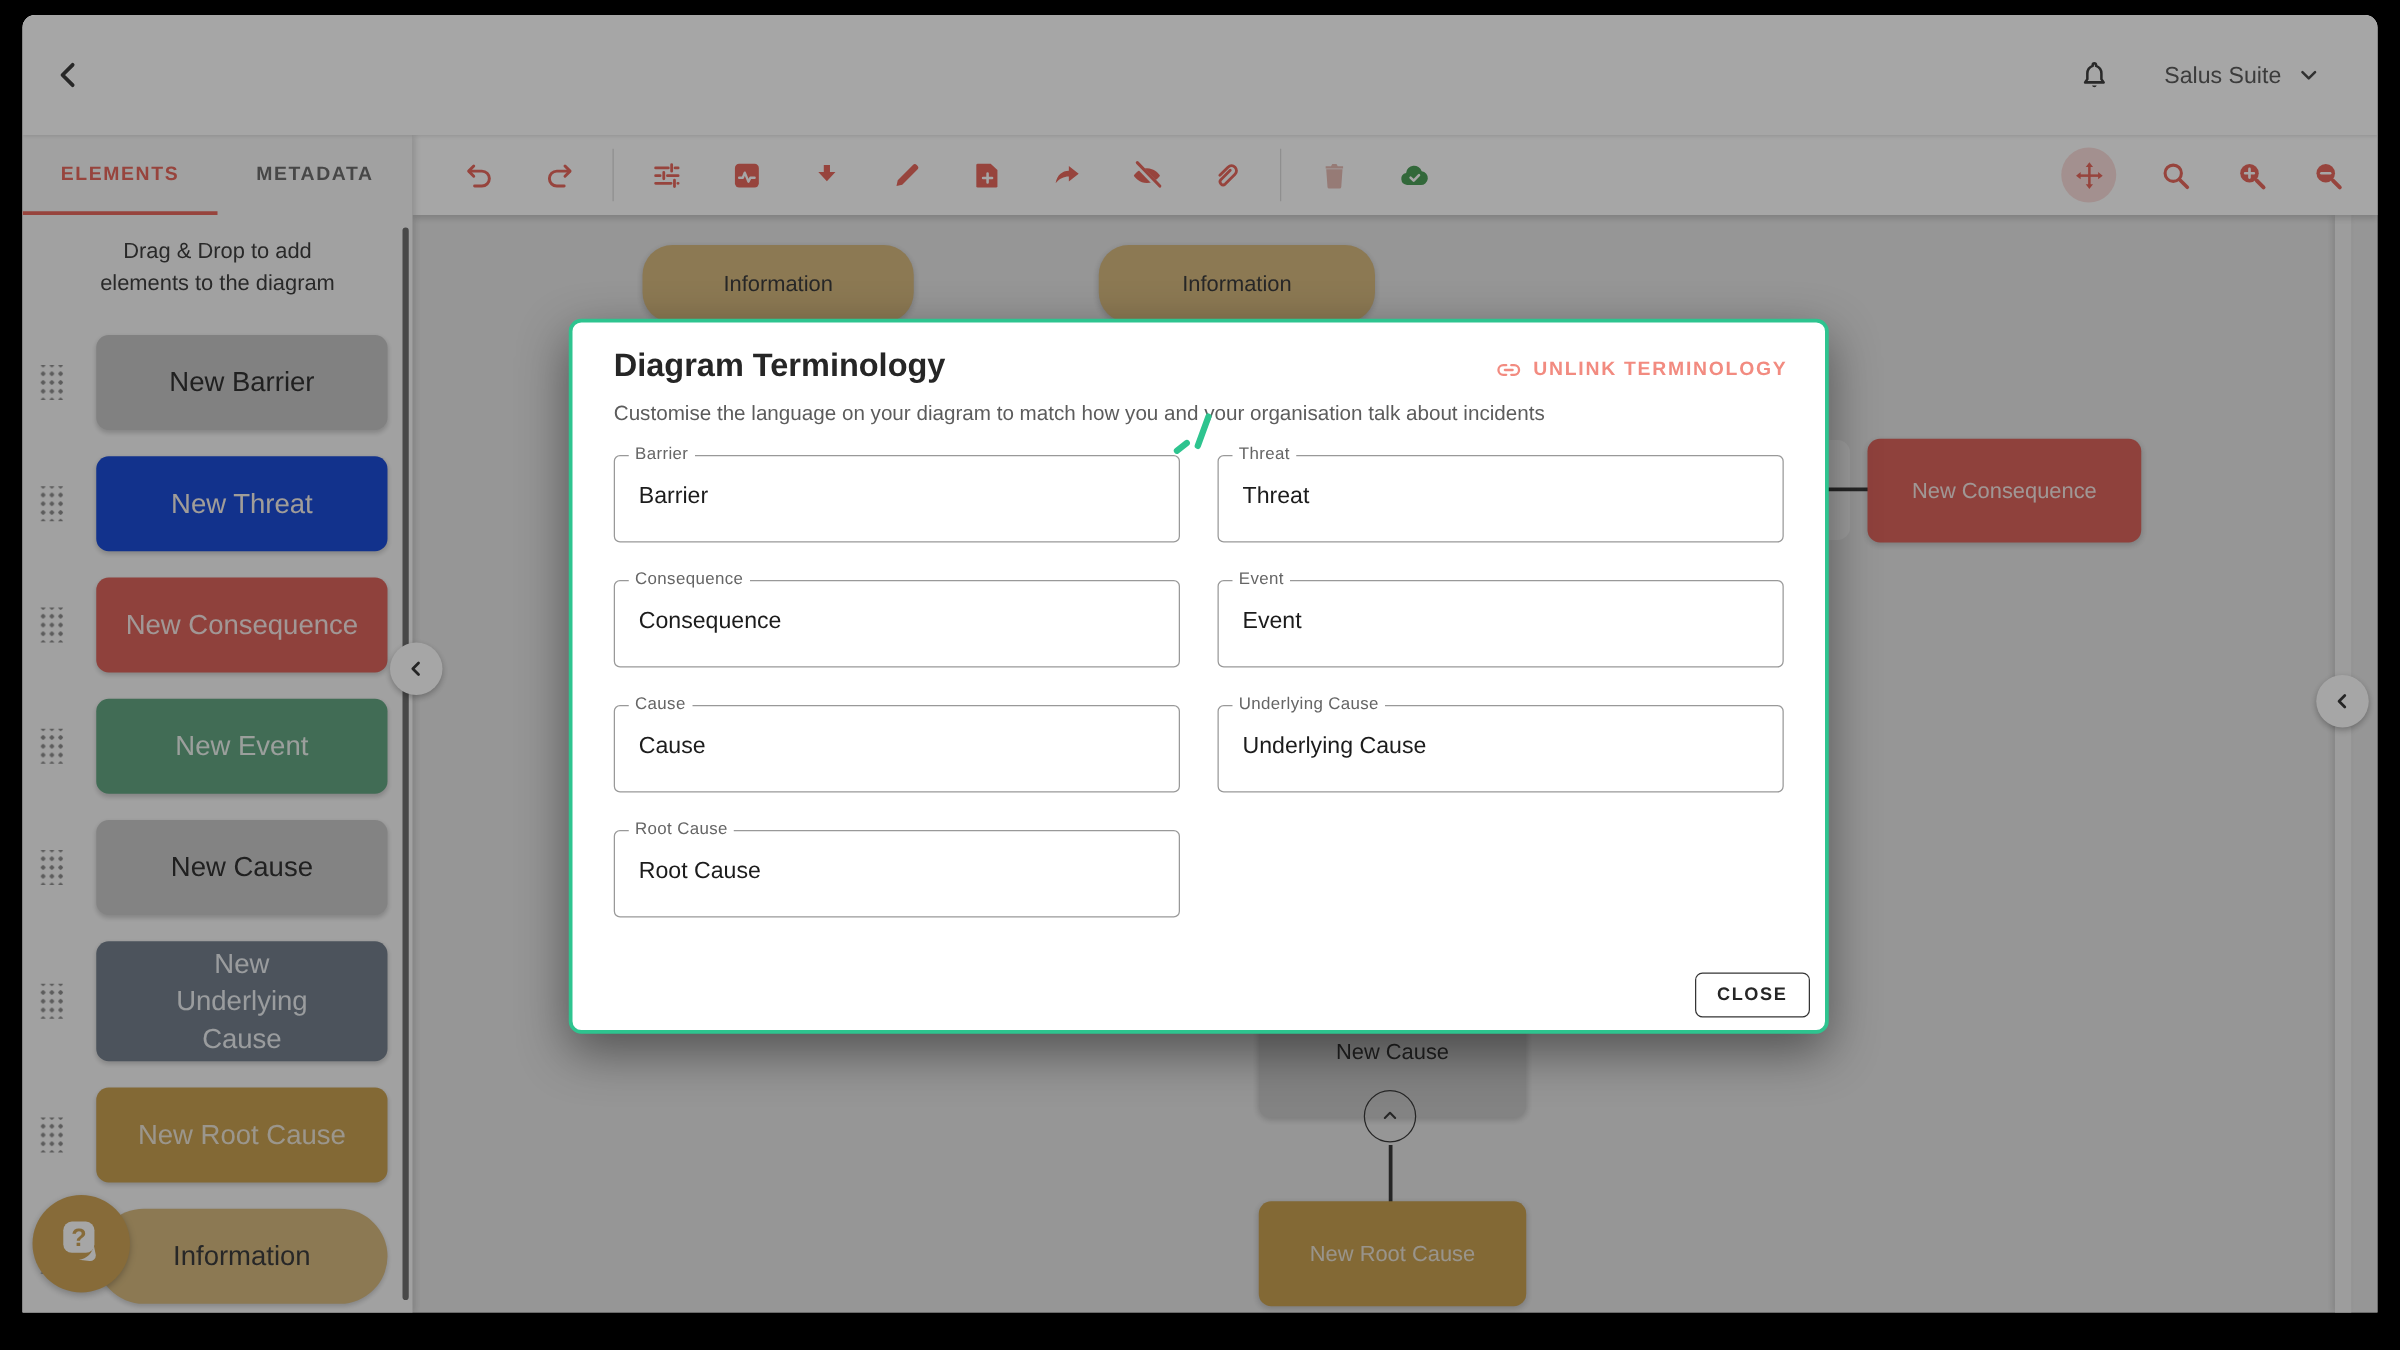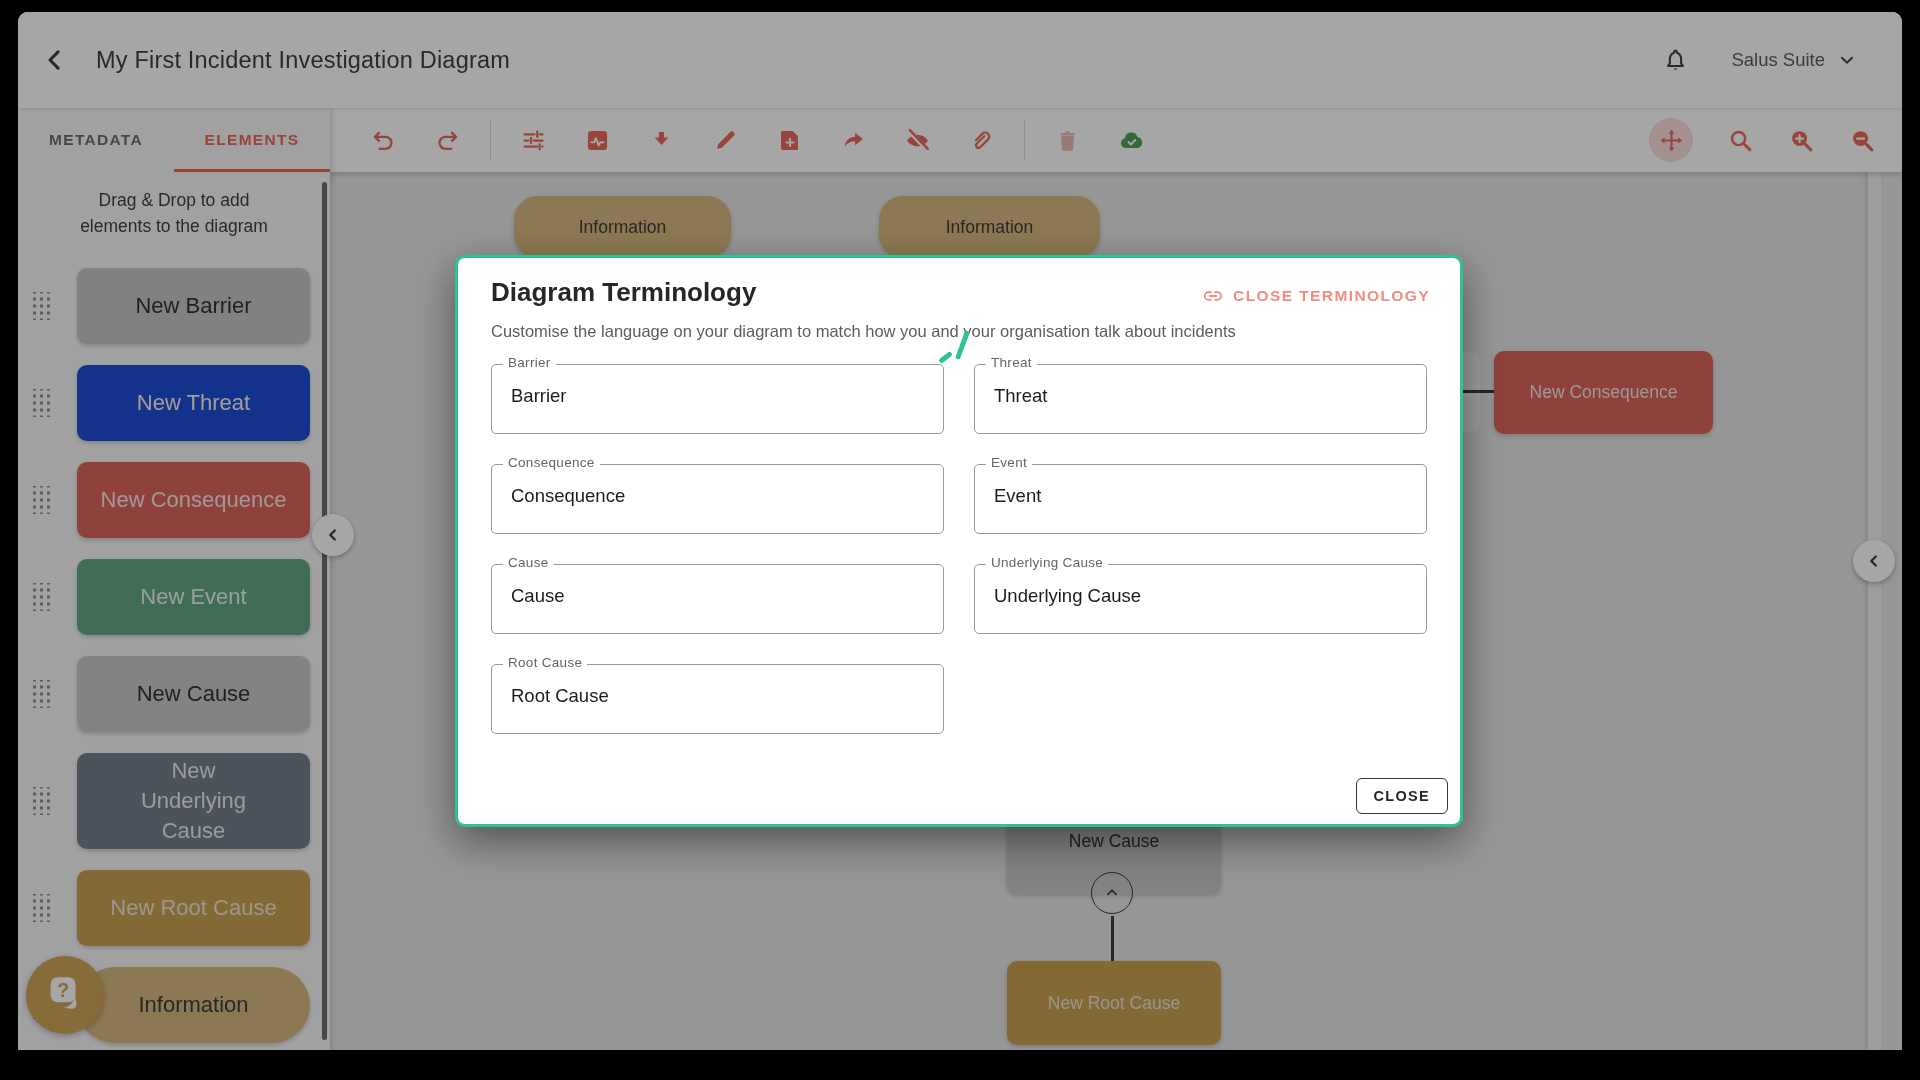--- a/index.html
+++ b/index.html
@@ -146,21 +146,20 @@
     </div>
     <div class="right-strip"></div>
   </div>
 
   <div class="topbar">
     <span class="back-btn">
         <svg viewBox="0 0 24 24">
           <path d="M14.5 5.5 8 12l6.5 6.5" fill="none" stroke="currentColor" stroke-width="2.4" stroke-linecap="round" stroke-linejoin="round"></path>
         </svg>
       </span>
-    <span class="tb-title">My First Incident Investigation Diagram</span>
     <div class="topbar-right">
       <span class="bell">
           <svg viewBox="0 0 24 24">
             <path d="M12 3.2a1.2 1.2 0 0 1 1.2 1.2v.7A5.8 5.8 0 0 1 17 10.5v4l1.6 2.3H5.4L7 14.5v-4a5.8 5.8 0 0 1 3.8-5.4v-.7A1.2 1.2 0 0 1 12 3.2z" fill="none" stroke="currentColor" stroke-width="1.8" stroke-linejoin="round"></path>
             <path d="M10.3 19.1a1.8 1.8 0 0 0 3.4 0z" fill="currentColor"></path>
           </svg>
         </span>
       <span class="account">
         <span>Salus Suite</span>
         <span class="chev">
@@ -279,25 +278,25 @@
             <circle cx="10.3" cy="10.3" r="6.6" fill="currentColor"></circle>
             <path d="M7.2 10.3h6.2" stroke="#ffffff" stroke-width="1.9" stroke-linecap="round"></path>
             <line x1="15.5" y1="15.5" x2="20.3" y2="20.3" stroke="currentColor" stroke-width="2.8" stroke-linecap="round"></line>
           </svg>
         </span>
       </div>
   </div>
 
   <div class="sidebar">
     <div class="tabs">
+      <div class="tab active">
+          <span>ELEMENTS</span>
+        </div>
       <div class="tab">
           <span>METADATA</span>
-        </div>
-      <div class="tab active">
-          <span>ELEMENTS</span>
         </div>
     </div>
     <div class="hint">Drag &amp; Drop to add elements to the diagram</div>
     <div class="items" id="sidebar-items">
         <div class="s-row">
           <span class="handle"></span>
           <div class="s-box" style="background: rgb(198, 198, 198); color: rgb(50, 50, 50);">
             <span>New Barrier</span>
           </div>
         </div>
@@ -377,21 +376,21 @@
     <div class="m-unlink">
       <span class="licon">
           <svg viewBox="0 0 24 24">
             <g fill="none" stroke="currentColor" stroke-width="2" stroke-linecap="round">
               <path d="M9.8 7.8H7.2a4.2 4.2 0 0 0 0 8.4h2.6"></path>
               <path d="M14.2 7.8h2.6a4.2 4.2 0 0 1 0 8.4h-2.6"></path>
               <line x1="8.6" y1="12" x2="15.4" y2="12"></line>
             </g>
           </svg>
         </span>
-      <span>CLOSE TERMINOLOGY</span>
+      <span>UNLINK TERMINOLOGY</span>
     </div>
     <div class="m-sub">Customise the language on your diagram to match how you and your organisation talk about incidents</div>
     <div class="sparkle">
         <i class="sp1"></i>
         <i class="sp2"></i>
       </div>
     <div class="m-grid" id="modal-fields">
         <div class="field">
           <label>Barrier</label>
           <input type="text" value="Barrier" style="">

